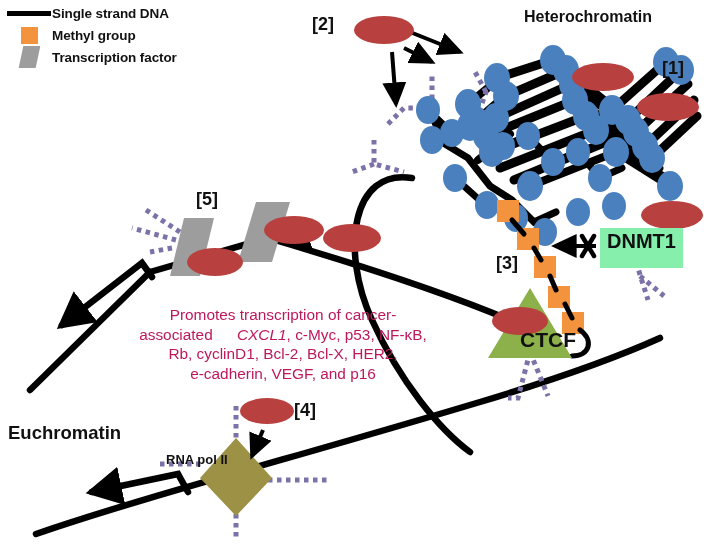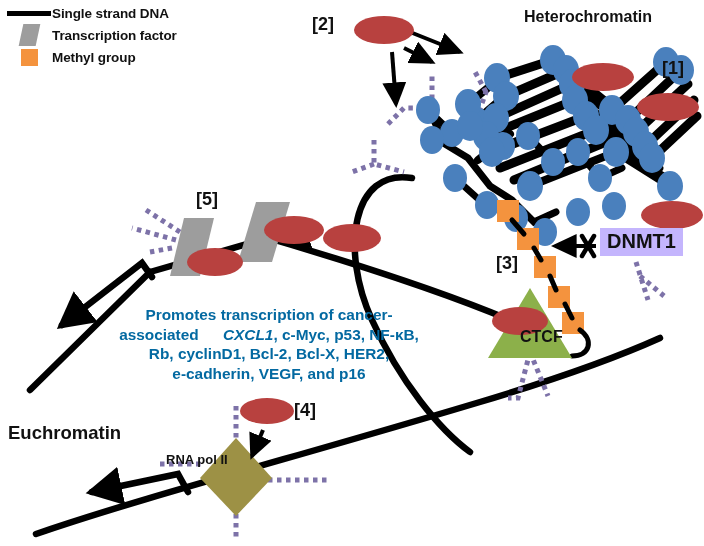--- a/index.html
+++ b/index.html
@@ -26,30 +26,30 @@
 
   
   .lbl{position:absolute;font-weight:bold;color:#111;white-space:nowrap;}
   #lbl-hetero{left:524px;top:8px;font-size:16px;}
   #lbl-euchro{left:8px;top:422px;font-size:18.5px;text-align:center;}
   #tag-1{left:662px;top:58px;font-size:18px;}
   #tag-2{left:312px;top:14px;font-size:18px;}
   #tag-3{left:496px;top:253px;font-size:18px;}
   #tag-4{left:294px;top:400px;font-size:18px;}
   #tag-5{left:196px;top:189px;font-size:18px;}
-  #lbl-ctcf{left:520px;top:328px;font-size:16px;}
+  #lbl-ctcf{left:520px;top:328px;font-size:21px;}
   #lbl-rnapol{left:166px;top:452px;font-size:13px;}
 
   #dnmt1-box{position:absolute;left:600px;top:228px;
-             background:#c4b5fd;padding:2px 7px 3px 7px;}
+             background:#86efac;padding:2px 7px 15px 7px;}
   #dnmt1-box .t{font-size:20px;font-weight:bold;color:#111;}
 
   
-  #promo{position:absolute;left:119px;top:305px;width:300px;
-         text-align:center;font-size:15.4px;font-weight:bold;color:#0369a1;
+  #promo{position:absolute;left:133px;top:305px;width:300px;
+         text-align:center;font-size:15.4px;font-weight:normal;color:#be185d;
          line-height:19.5px;}
   #promo i{font-style:italic;margin-left:20px;}
 </style>
 </head>
 <body>
 
 <div id="stage">
 
   <svg id="canvas" viewBox="0 0 704 546">
     <defs>
@@ -229,30 +229,30 @@
           <i class="k-line"></i>
         </span>
       <span class="leg-label">Single strand DNA</span>
     </div>
 
 
 
 
     <div class="leg-row">
       <span class="leg-key">
+          <i class="k-met"></i>
+        </span>
+      <span class="leg-label">Methyl group</span>
+    </div>
+
+    <div class="leg-row">
+      <span class="leg-key">
           <i class="k-tf"></i>
         </span>
       <span class="leg-label">Transcription factor</span>
-    </div>
-
-    <div class="leg-row">
-      <span class="leg-key">
-          <i class="k-met"></i>
-        </span>
-      <span class="leg-label">Methyl group</span>
     </div>
   </div>
 
   <div class="lbl" id="lbl-hetero">Heterochromatin</div>
   <div class="lbl" id="lbl-euchro">Euchromatin</div>
 
   <div class="lbl" id="tag-1">[1]</div>
   <div class="lbl" id="tag-2">[2]</div>
   <div class="lbl" id="tag-3">[3]</div>
   <div class="lbl" id="tag-4">[4]</div>

